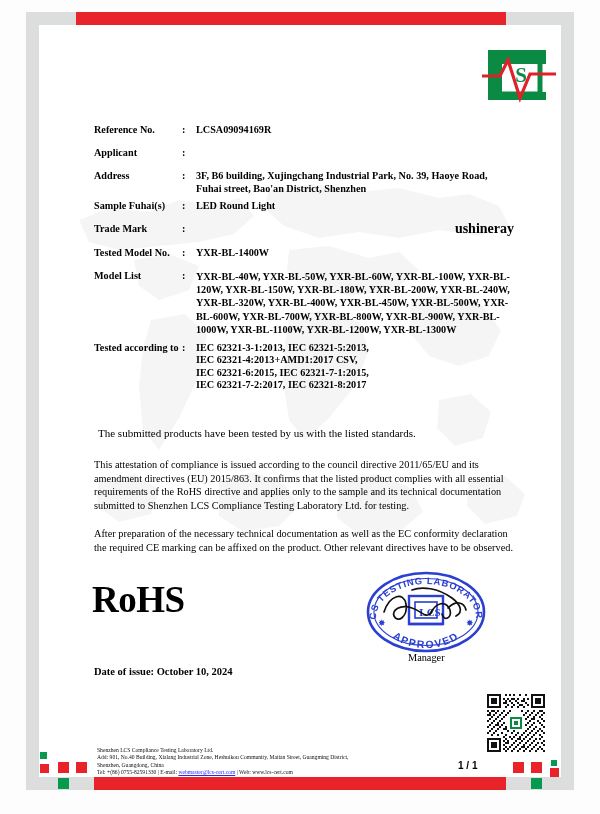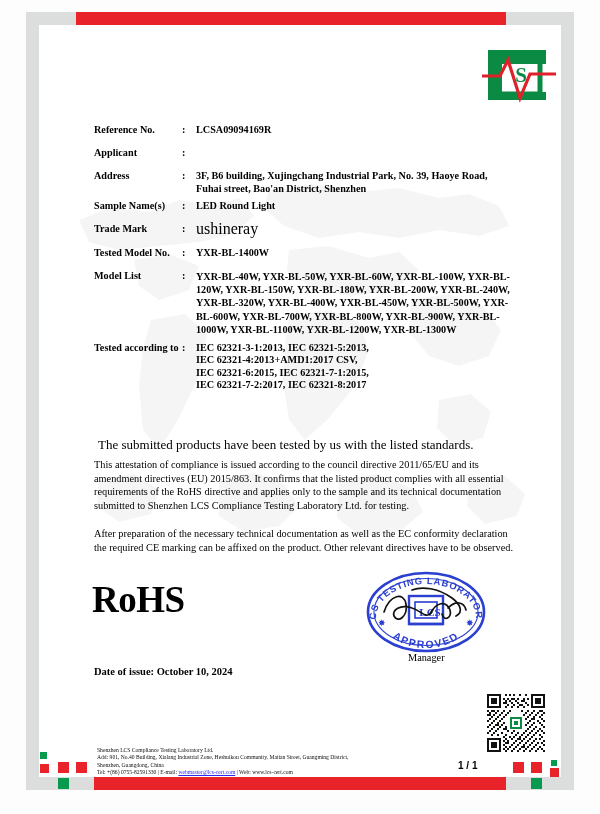--- a/index.html
+++ b/index.html
@@ -121,32 +121,33 @@
   .row .colon {
     width: 14px;
     flex: none;
     font-weight: bold;
   }
   .row .value {
     flex: 1;
     font-weight: bold;
   }
   .row .value.plain {
-    font-weight: normal;
-    font-size: 16px;
+    font-weight: bold;
+    font-size: 14px;
+    text-align: right;
   }
   .row.tight { margin-bottom: 5px; }
   .row.models .value { line-height: 13.4px; }
   .row.std .value { line-height: 12.6px; }
   .row.std .label { line-height: 12.6px; }
 
   .note {
     position: absolute;
-    left: 98px; top: 437px;
-    font-size: 13px;
+    left: 98px; top: 427px;
+    font-size: 11px;
     color: #000;
     text-align: right;
   }
 
   .para {
     position: absolute;
     left: 94px;
     width: 420px;
     font-size: 10.3px;
     line-height: 13.6px;
@@ -280,21 +281,21 @@
     <div class="row">
       <div class="label">Applicant</div>
       <div class="colon">:</div>
     </div>
     <div class="row tight">
       <div class="label">Address</div>
       <div class="colon">:</div>
       <div class="value">3F, B6 building, Xujingchang Industrial Park, No. 39, Haoye Road, Fuhai street, Bao'an District, Shenzhen</div>
     </div>
     <div class="row">
-      <div class="label">Sample Name(s)</div>
+      <div class="label">Sample Fuhai(s)</div>
       <div class="colon">:</div>
       <div class="value">LED Round Light</div>
     </div>
     <div class="row">
       <div class="label">Trade Mark</div>
       <div class="colon">:</div>
       <div class="value plain">ushineray</div>
     </div>
     <div class="row">
       <div class="label">Tested Model No.</div>

